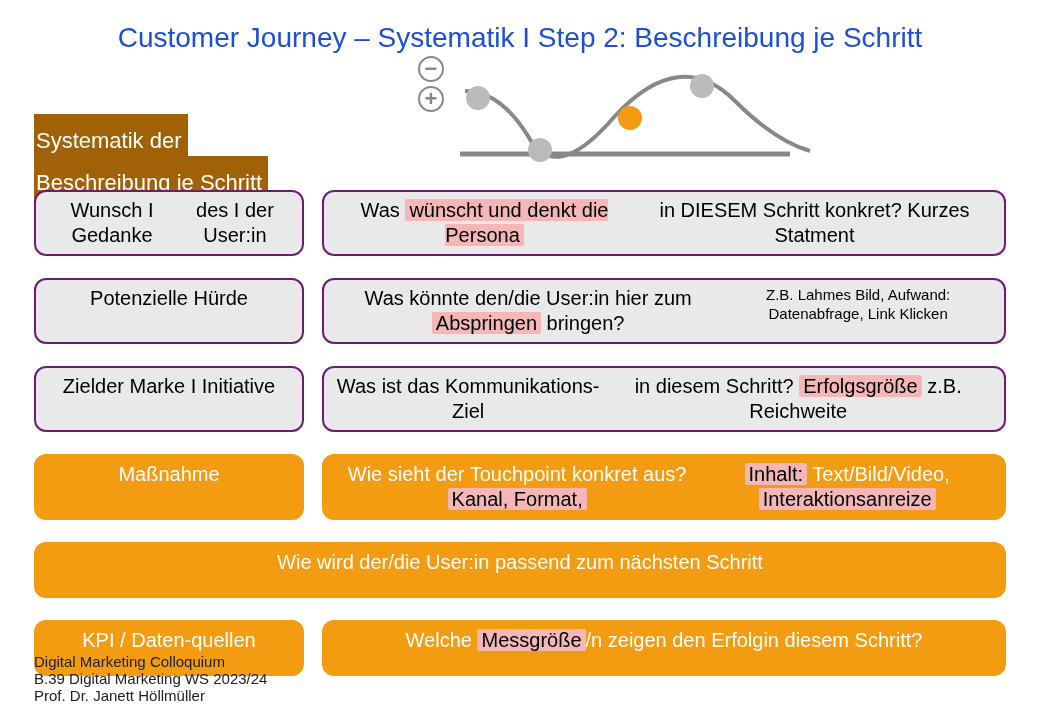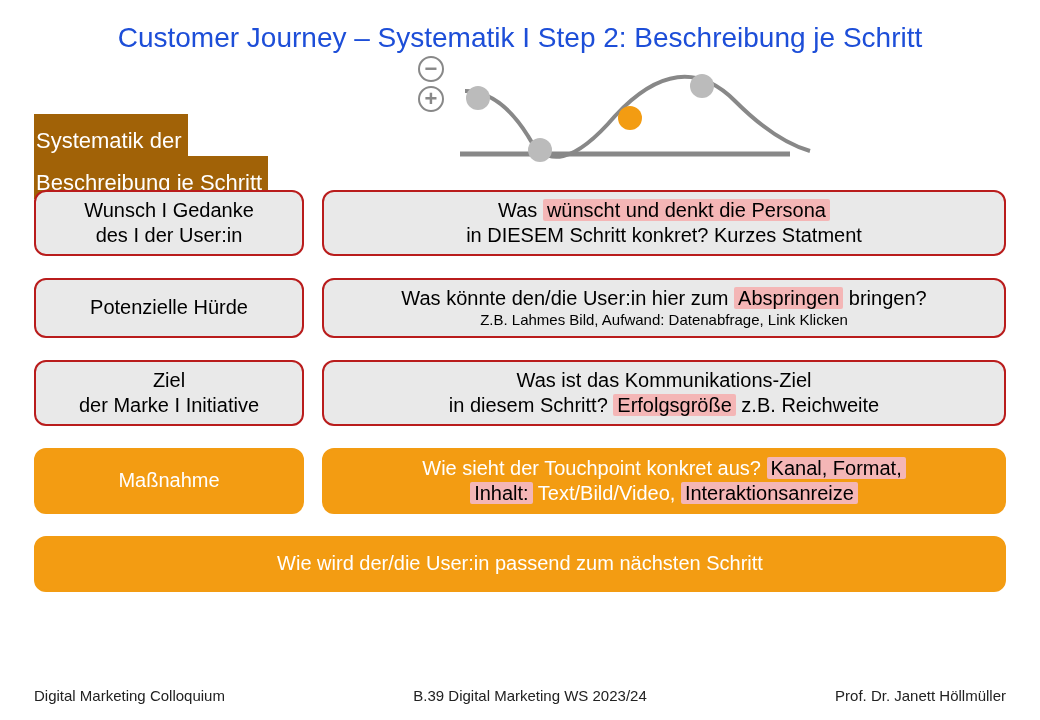--- a/index.html
+++ b/index.html
@@ -61,28 +61,28 @@
     left: 34px;
     top: 190px;
     width: 972px;
   }
   .row {
     display: flex;
     gap: 18px;
     margin-bottom: 22px;
   }
   .box {
-    border: 2px solid #b91c1c;
+    border: 2px solid #701a75;
     border-radius: 12px;
     padding: 6px 10px;
     text-align: center;
     font-size: 20px;
     line-height: 1.25;
     display: flex;
-    flex-direction: column;
+    flex-direction: row;
     justify-content: center;
     min-height: 56px;
   }
   .lbl { width: 270px; }
   .desc { flex: 1; }
   .gray { background: #e9e9e9; }
   .orange { background: #f39c12; color: #fff; border-color: #f39c12; }
   .hl {
     background: #f4b6b6;
     color: #000000;
@@ -92,20 +92,21 @@
   .small { font-size: 15px; }
   .footer {
     position: absolute;
     bottom: 16px;
     left: 34px;
     right: 34px;
     display: flex;
     justify-content: space-between;
     font-size: 15px;
     color: #222;
+    flex-direction: column;
   }
 </style>
 </head>
 <body>
 
 <div class="title">Customer Journey – Systematik I Step 2: Beschreibung je Schritt</div>
 
 <div class="subtitle-wrap">
   <span class="subtitle-line">Systematik der</span><br>
   <span class="subtitle-line">Beschreibung je Schritt</span>
@@ -179,20 +180,31 @@
       </div>
     </div>
   </div>
 
   <div class="row">
     <div class="box desc orange">
       <div>Wie wird der/die User:in passend zum nächsten Schritt</div>
     </div>
   </div>
 
+  <div class="row">
+    <div class="box lbl orange">
+      <div>KPI / Daten-quellen</div>
+    </div>
+    <div class="box desc orange">
+      <div>
+        <span>Welche </span><span class="hl">Messgröße</span><span>/n zeigen den Erfolg</span>
+      </div>
+      <div>in diesem Schritt?</div>
+    </div>
+  </div>
 
 </div>
 
 <div class="footer">
   <span>Digital Marketing Colloquium</span>
   <span>B.39 Digital Marketing WS 2023/24</span>
   <span>Prof. Dr. Janett Höllmüller</span>
 </div>
 
 </body></html>

